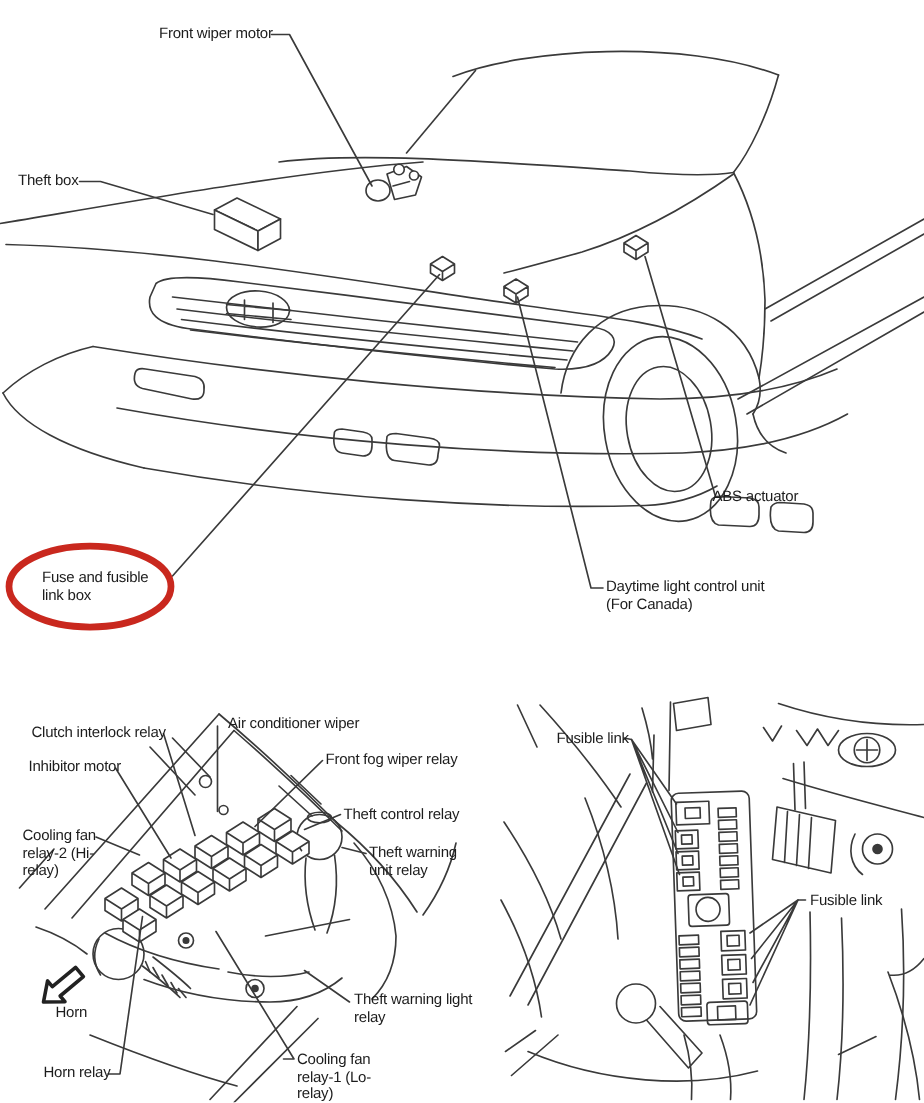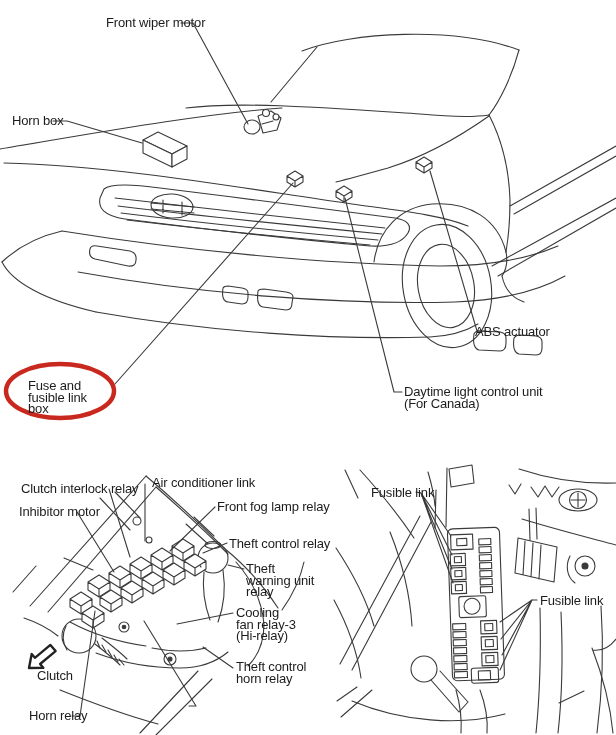--- a/index.html
+++ b/index.html
@@ -4,21 +4,21 @@
 <style>
   html,body{margin:0;padding:0;background:#fff;}
   .stage{
     position:relative;width:616px;height:735px;background:#ffffff;overflow:hidden;
     font-family:"Liberation Sans","DejaVu Sans",sans-serif;color:#1c1c1c;
   }
   svg{position:absolute;left:0;top:0;}
   .ink{stroke:#3a3a3a;stroke-width:1.1;fill:none;stroke-linecap:round;stroke-linejoin:round;}
   .inkfill{stroke:#3a3a3a;stroke-width:1.1;fill:#ffffff;stroke-linejoin:round;}
   .lbl{
-    position:absolute;font-size:13px;line-height:11.5px;letter-spacing:-0.15px;
+    position:absolute;font-size:10px;line-height:11.5px;letter-spacing:-0.15px;
     color:#1c1c1c;white-space:nowrap;
   }
   .wrap{white-space:normal;}
 </style>
 </head>
 <body>
 
 <div class="stage">
 
 <svg width="616" height="735" viewBox="0 0 616 735">
@@ -240,35 +240,36 @@
 
   <g class="ink">
     <path d="M 416,492 L 421,493"></path>
     <path d="M 421,493 L 451,536 M 421,493 L 452,555 M 421,493 L 452,569 M 421,493 L 453,583"></path>
     <path d="M 537,600 L 532,600"></path>
     <path d="M 532,600 L 500,622 M 532,600 L 501,639 M 532,600 L 502,655 M 532,600 L 500,670"></path>
   </g>
 </svg>
 
 <div class="lbl" style="left:106px;top:17px">Front wiper motor</div>
-<div class="lbl" style="left:12px;top:115px">Horn box</div>
+<div class="lbl" style="left:12px;top:115px">Theft box</div>
 <div class="lbl" style="left:475px;top:326px">ABS actuator</div>
 <div class="lbl" style="left:404px;top:386px">
   <div>Daytime light control unit</div>
   <div>(For Canada)</div>
 </div>
 <div class="lbl wrap" style="left:28px;top:380px;width:82px">Fuse and fusible link box</div>
 
 <div class="lbl" style="left:21px;top:483px">Clutch interlock relay</div>
-<div class="lbl" style="left:152px;top:477px">Air conditioner link</div>
+<div class="lbl" style="left:152px;top:477px">Air conditioner wiper</div>
 <div class="lbl" style="left:19px;top:506px">Inhibitor motor</div>
-<div class="lbl" style="left:217px;top:501px">Front fog lamp relay</div>
+<div class="lbl" style="left:217px;top:501px">Front fog wiper relay</div>
 <div class="lbl" style="left:229px;top:538px">Theft control relay</div>
 <div class="lbl wrap" style="left:246px;top:563px;width:70px">Theft warning unit relay</div>
-<div class="lbl wrap" style="left:236px;top:607px;width:62px">Cooling fan relay-3 (Hi-relay)</div>
-<div class="lbl wrap" style="left:236px;top:661px;width:94px">Theft control horn relay</div>
+<div class="lbl wrap" style="left:15px;top:552px;width:62px">Cooling fan relay-2 (Hi-relay)</div>
+<div class="lbl wrap" style="left:236px;top:661px;width:94px">Theft warning light relay</div>
+<div class="lbl wrap" style="left:198px;top:701px;width:62px">Cooling fan relay-1 (Lo-relay)</div>
 <div class="lbl" style="left:29px;top:710px">Horn relay</div>
-<div class="lbl" style="left:37px;top:670px">Clutch</div>
+<div class="lbl" style="left:37px;top:670px">Horn</div>
 
 <div class="lbl" style="left:371px;top:487px">Fusible link</div>
 <div class="lbl" style="left:540px;top:595px">Fusible link</div>
 
 </div>
 
 </body></html>

